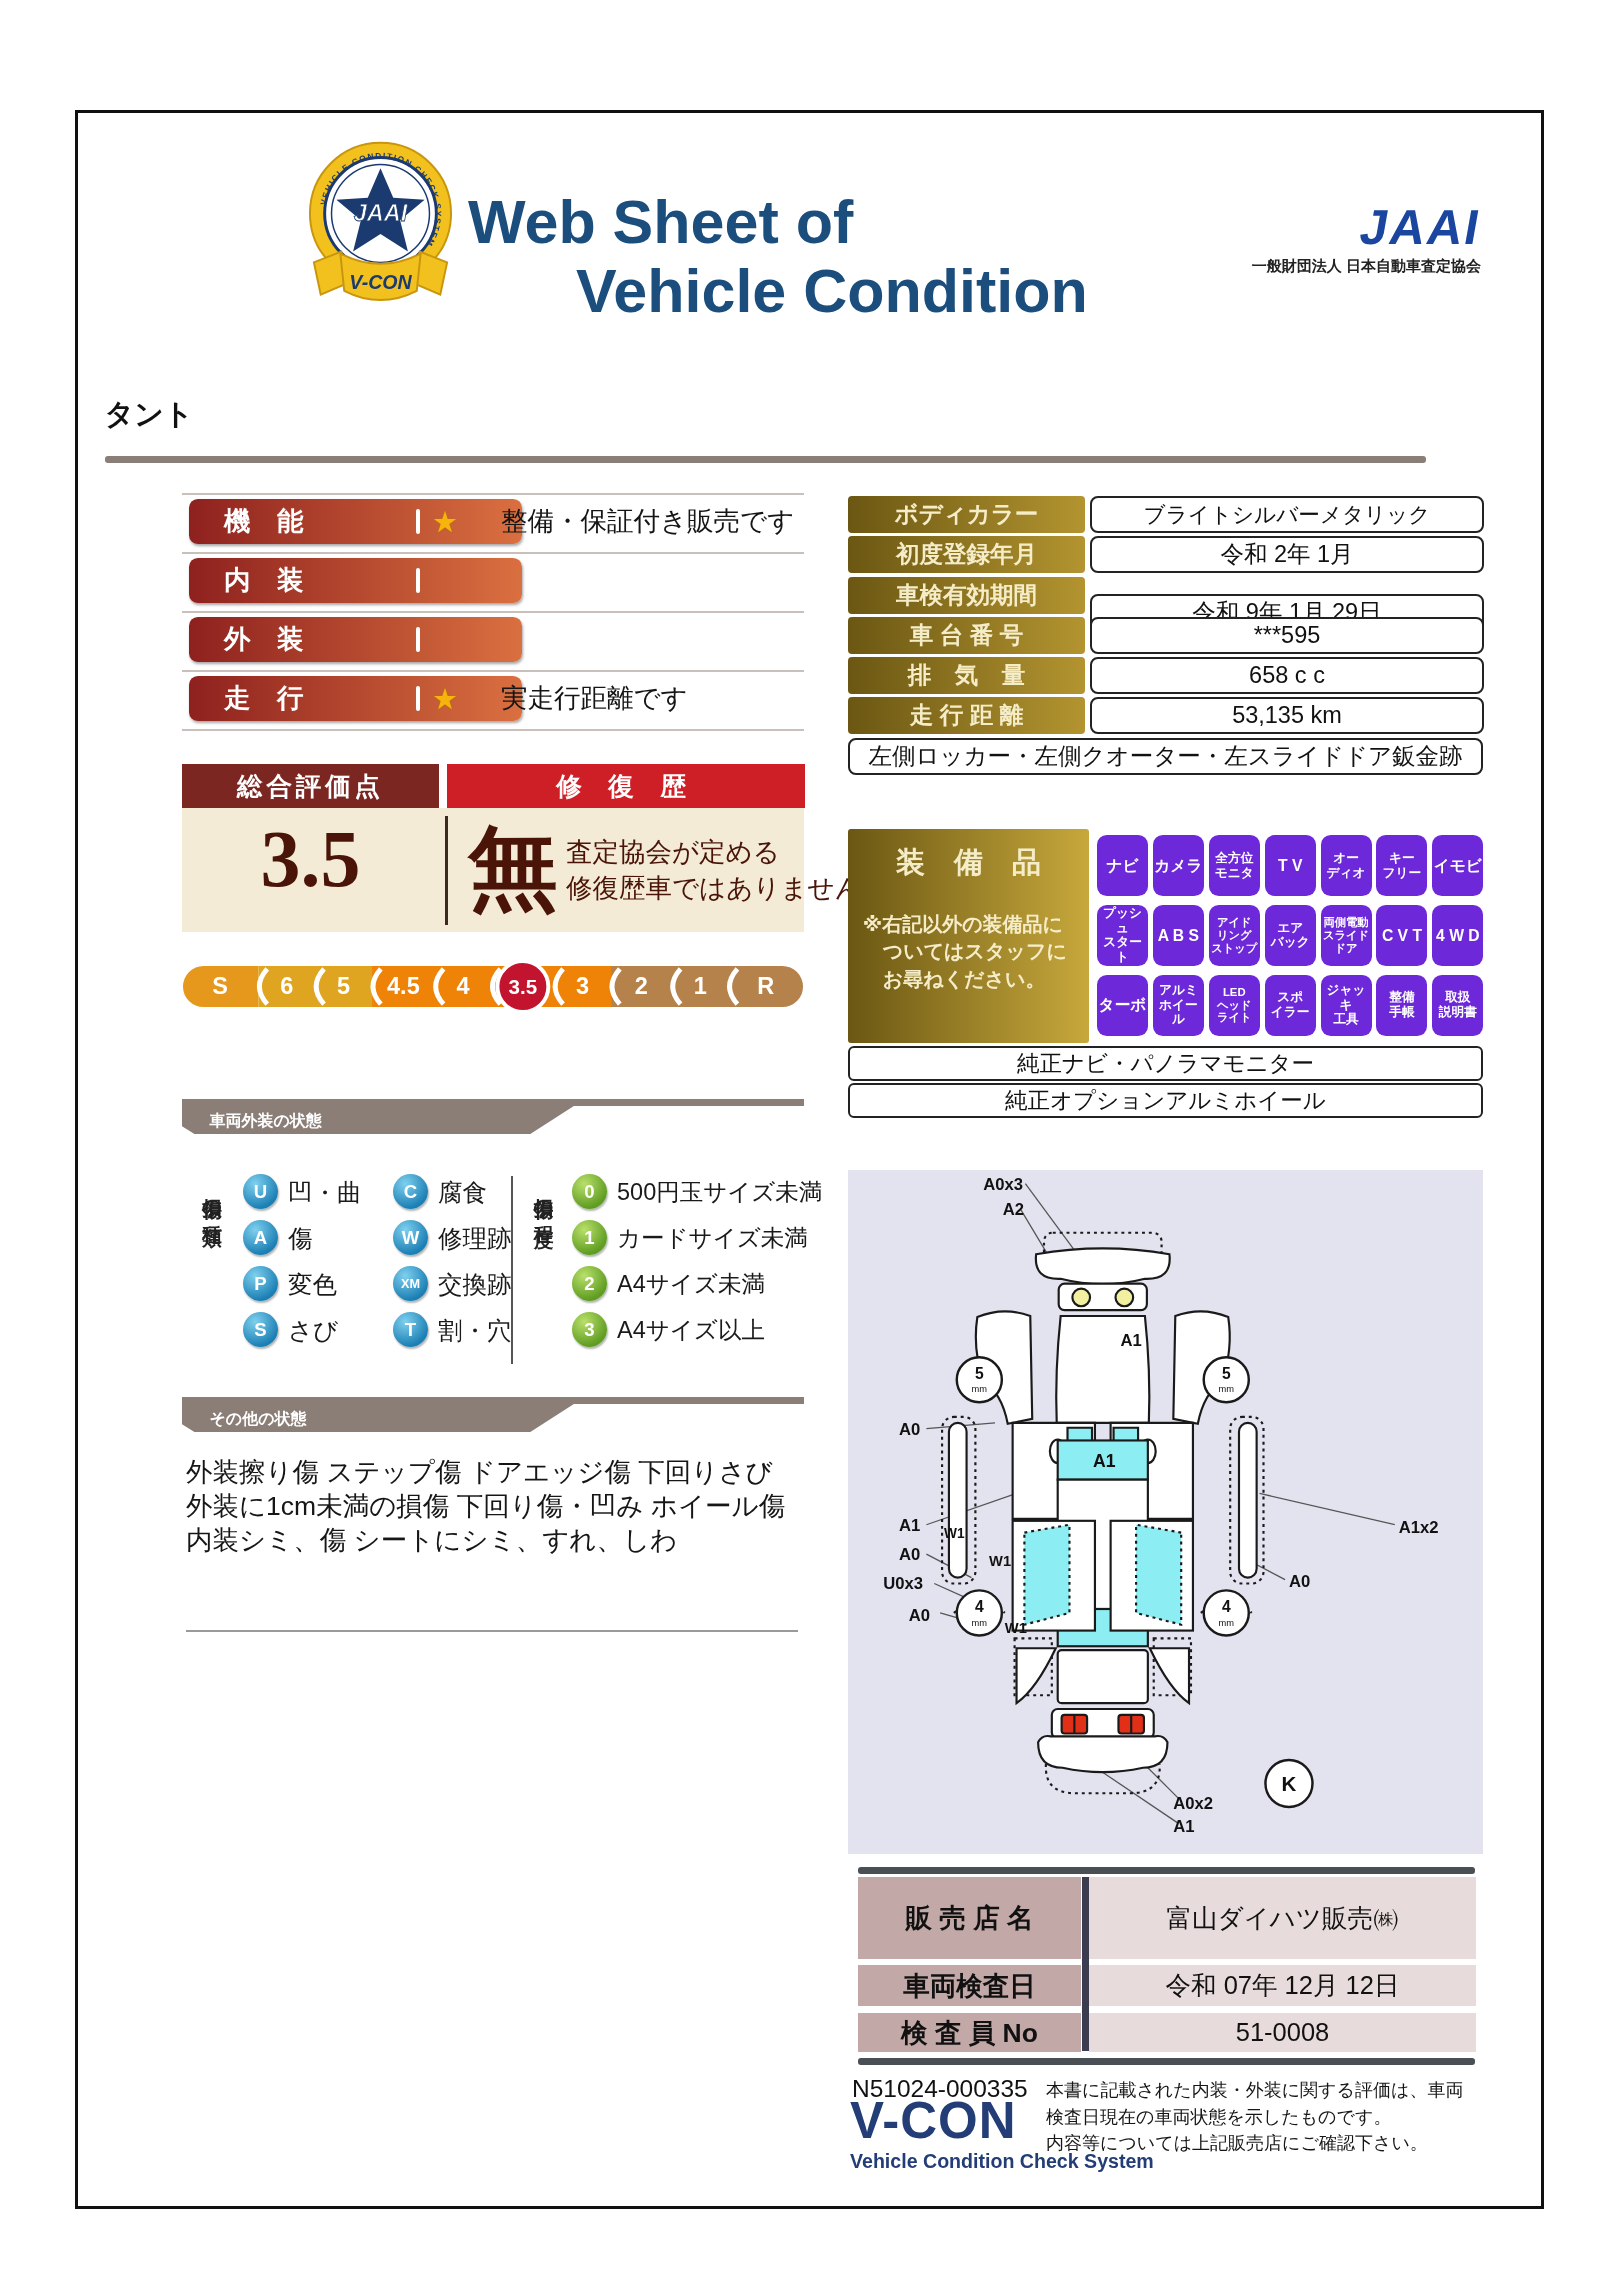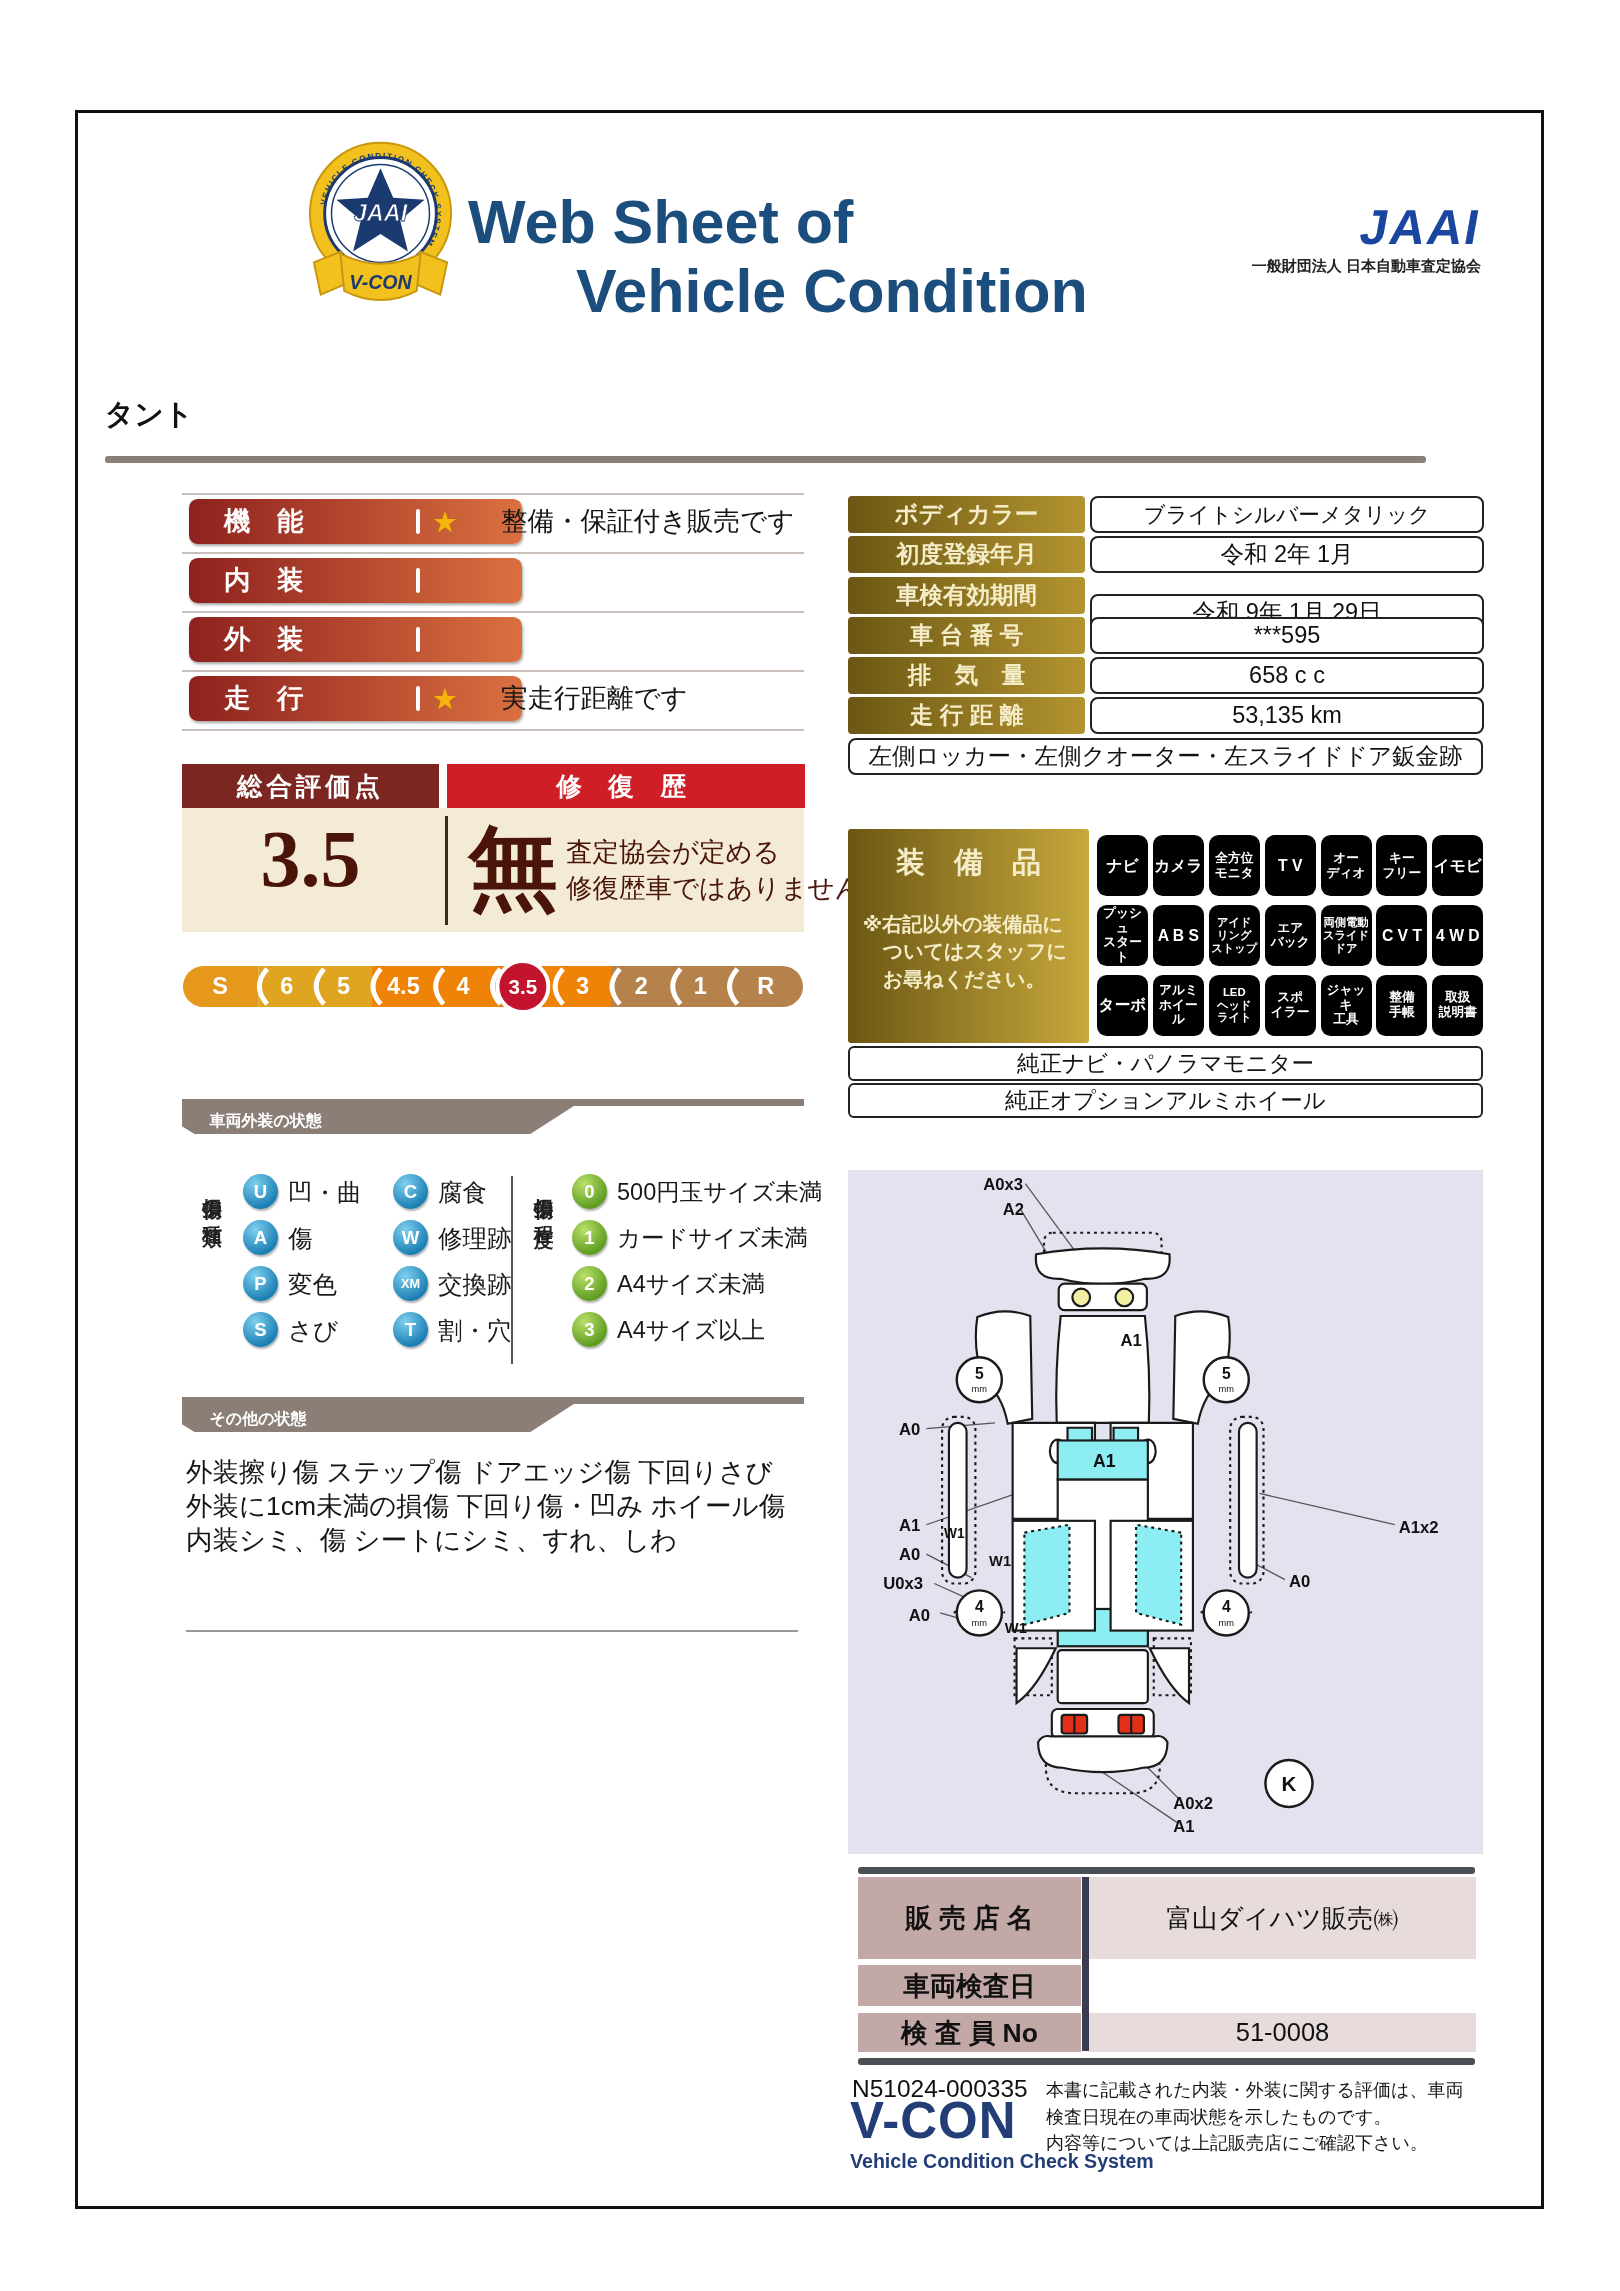--- a/index.html
+++ b/index.html
@@ -62,21 +62,21 @@
               box-sizing:border-box;background:#fff;font-size:23.5px;text-align:center;line-height:33px;}
   .info-note{position:absolute;left:770px;top:625px;width:635px;height:37px;border:2px solid #222;border-radius:7.8px;
              box-sizing:border-box;background:#fff;font-size:23.5px;text-align:center;line-height:33px;}
   
   .equip-panel{position:absolute;left:770px;top:716px;width:241px;height:214px;border-radius:2.9px;
                background:linear-gradient(90deg,#6b5713,#c7a83c);color:#f5edc8;}
   .equip-title{position:absolute;left:0;top:13.7px;width:100%;text-align:center;font-size:29px;font-weight:bold;}
   .equip-note{position:absolute;left:14.7px;top:82px;font-size:20px;line-height:27.4px;font-weight:bold;white-space:nowrap;}
   .equip-grid{position:absolute;left:1019px;top:722px;width:386px;display:grid;
               grid-template-columns:repeat(7,51px);grid-auto-rows:61px;column-gap:4.9px;row-gap:8.8px;}
-  .badge{background:#000000;border-radius:9.8px;color:#fff;display:flex;flex-direction:column;
+  .badge{background:#6d28d9;border-radius:9.8px;color:#fff;display:flex;flex-direction:column;
          align-items:center;justify-content:center;text-align:center;}
   .badge span{display:block;}
   .badge.s1 span{font-size:15.7px;line-height:17.6px;font-weight:bold;}
   .badge.s2 span{font-size:12.7px;line-height:14.7px;font-weight:bold;}
   .badge.s3 span{font-size:11.3px;line-height:12.7px;font-weight:bold;}
   .extra-row{position:absolute;left:770px;width:635px;height:35px;border:2px solid #222;border-radius:5.9px;
              box-sizing:border-box;background:#fff;font-size:22.5px;text-align:center;line-height:31px;}
   
   .diagram{position:absolute;left:770px;top:1057px;width:635px;height:684px;}
   
@@ -473,20 +473,21 @@
         <text x="386" y="451" font-size="16" font-weight="bold">4</text>
         <text x="386" y="465" font-size="9.5">mm</text>
       </g>
     </svg>
 
     <div class="dealer-bar" style="top:1754px"></div>
     <div class="dealer-div" style="top:1764px;height:174px"></div>
     <div class="dealer-label" style="top:1764px;height:82px">販 売 店 名</div>
     <div class="dealer-value" style="top:1764px;height:82px">富山ダイハツ販売㈱</div>
     <div class="dealer-label" style="top:1852px;height:41px">車両検査日</div>
+    <div class="dealer-value" style="top:1852px;height:41px">令和 07年 12月 12日</div>
     <div class="dealer-label" style="top:1900px;height:39px">検 査 員 No</div>
     <div class="dealer-value" style="top:1900px;height:39px">51-0008</div>
     <div class="dealer-bar" style="top:1945px"></div>
 
     <div class="doc-no">N51024-000335</div>
     <div class="vcon">V-CON</div>
     <div class="vcon-sub">Vehicle Condition Check System</div>
     <div class="disclaimer">
       <span>本書に記載された内装・外装に関する評価は、車両</span><br>
       <span>検査日現在の車両状態を示したものです。</span><br>

